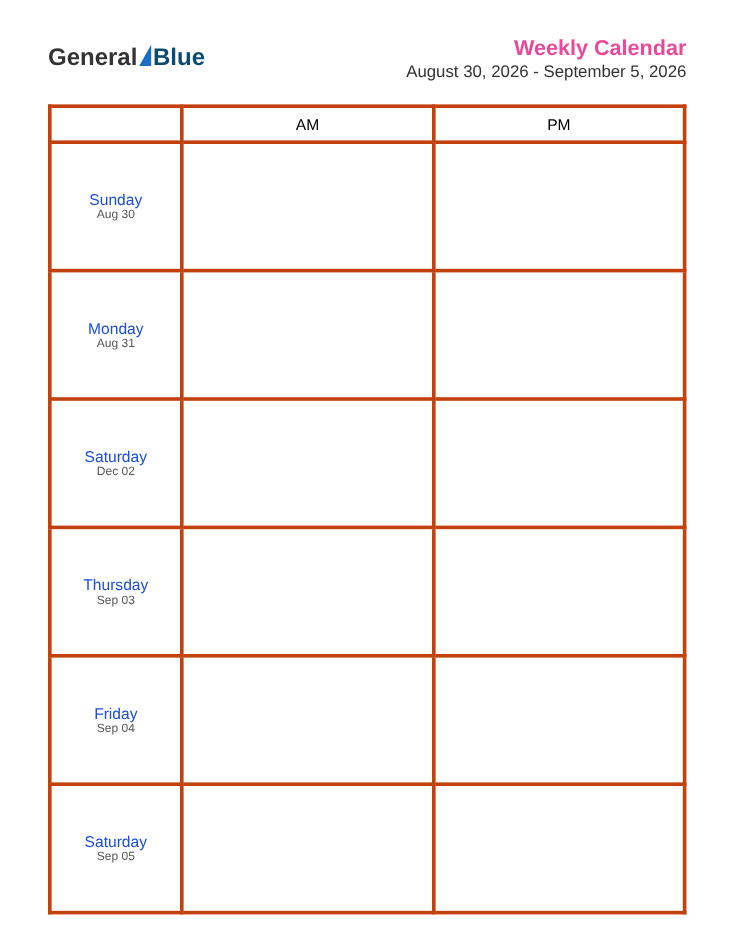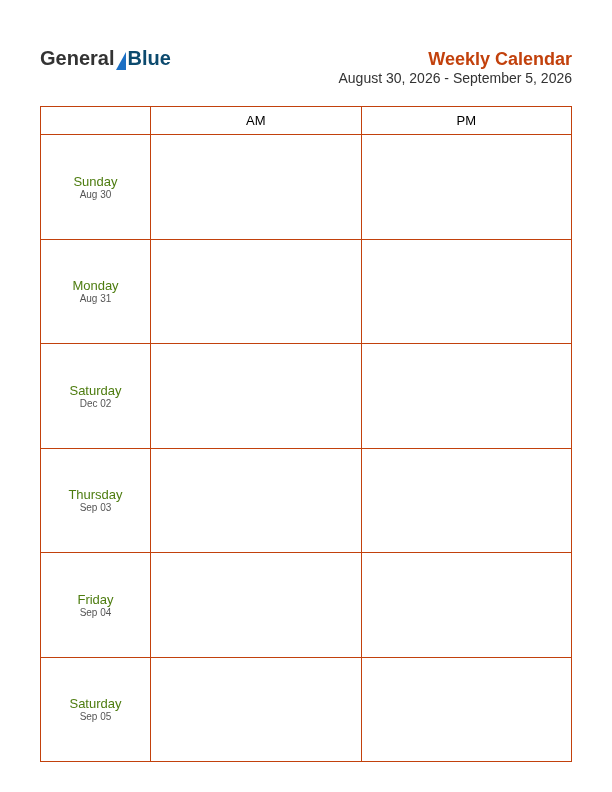--- a/index.html
+++ b/index.html
@@ -26,21 +26,21 @@
     }
 
     .logo-container {
       display: flex;
       flex-direction: column;
       align-items: flex-start;
     }
 
     .logo-text {
       display: flex;
-      align-items: flex-end;
+      align-items: flex-start;
       font-size: 20px;
       font-weight: bold;
       color: #333;
     }
 
     .logo-general {
       color: #333;
       font-weight: bold;
     }
 
@@ -58,59 +58,58 @@
       margin-right: 1px;
     }
 
     .title-container {
       text-align: right;
     }
 
     .calendar-title {
       font-size: 18px;
       font-weight: bold;
-      color: #c2410c;
-      margin-top: 19px;
+      color: #ec4899;
     }
 
     .calendar-subtitle {
       font-size: 14px;
       color: #333;
     }
 
     .calendar-table {
       width: 100%;
       border-collapse: collapse;
       flex: 1;
     }
 
     .calendar-table th,
     .calendar-table td {
-      border: 1px solid #c2410c;
+      border: 3px solid #c2410c;
     }
 
     .header-row th {
       text-align: center;
       padding: 6px;
       font-size: 13px;
       font-weight: normal;
       background: #ffffff;
     }
 
     .day-label-cell {
       width: 110px;
       text-align: center;
       vertical-align: middle;
       padding: 8px 4px;
     }
 
     .day-name {
       font-size: 13px;
       font-weight: normal;
-      color: #4d7c0f;
+      color: #1d4ed8;
     }
 
     .day-date {
       font-size: 10px;
       color: #555;
     }
 
     .time-cell {
       background: #ffffff;
     }

